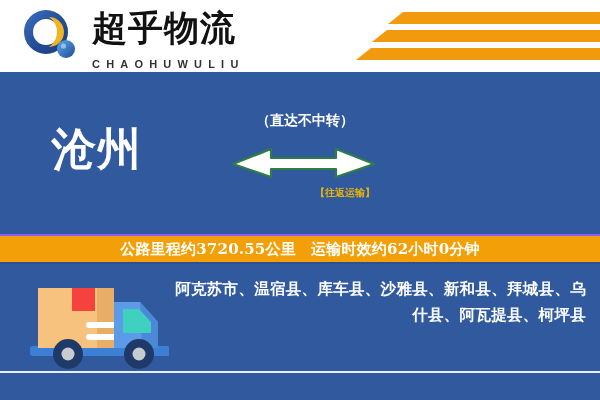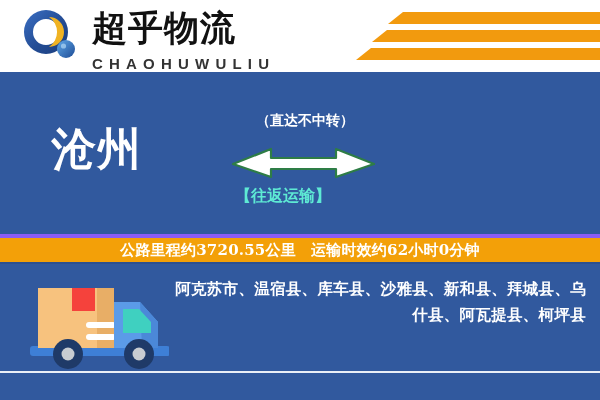--- a/index.html
+++ b/index.html
@@ -47,21 +47,21 @@
     font-family: "DejaVu Sans", "Liberation Sans", sans-serif;
     font-size: 35px;
     font-weight: bold;
     color: #111111;
     letter-spacing: 1px;
     line-height: 38px;
     white-space: nowrap;
   }
   #brand-pinyin {
     font-family: "Liberation Sans", sans-serif;
-    font-size: 15px;
+    font-size: 11px;
     font-weight: bold;
     color: #333333;
     letter-spacing: 6.2px;
     line-height: 14px;
     margin-top: 10px;
     white-space: nowrap;
   }
 
   .stripe {
     position: absolute;
@@ -140,36 +140,36 @@
     top: 74px;
     width: 145px;
     height: 34px;
   }
 
   #roundtrip-note {
     position: absolute;
     left: 235px;
     top: 114px;
     width: 140px;
-    text-align: left;
+    text-align: right;
     font-family: "DejaVu Sans", "Liberation Sans", sans-serif;
-    font-size: 16px;
-    font-weight: bold;
-    color: #5eead4;
+    font-size: 10px;
+    font-weight: bold;
+    color: #eab308;
     white-space: nowrap;
   }
 
   
   #info-bar {
     position: absolute;
     left: 0; top: 234px;
     width: 600px;
     height: 30px;
     background: #F3A008;
-    border-top: 4px solid #8b5cf6;
+    border-top: 2px solid #8b5cf6;
     border-bottom: 2px solid #2C5090;
     box-sizing: border-box;
     display: flex;
     align-items: center;
     justify-content: center;
   }
   #info-bar-text {
     font-family: "DejaVu Serif", "Liberation Serif", serif;
     font-size: 15px;
     font-weight: bold;

